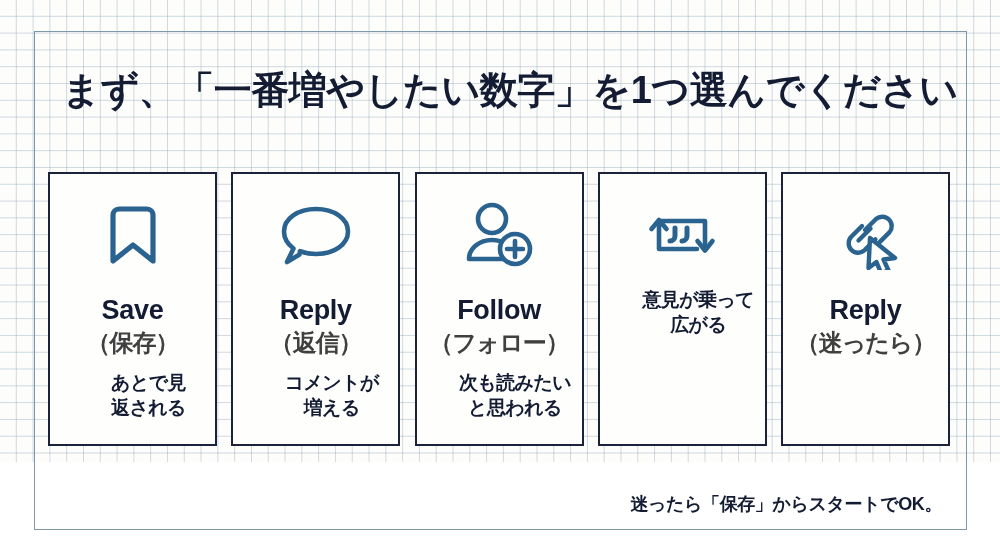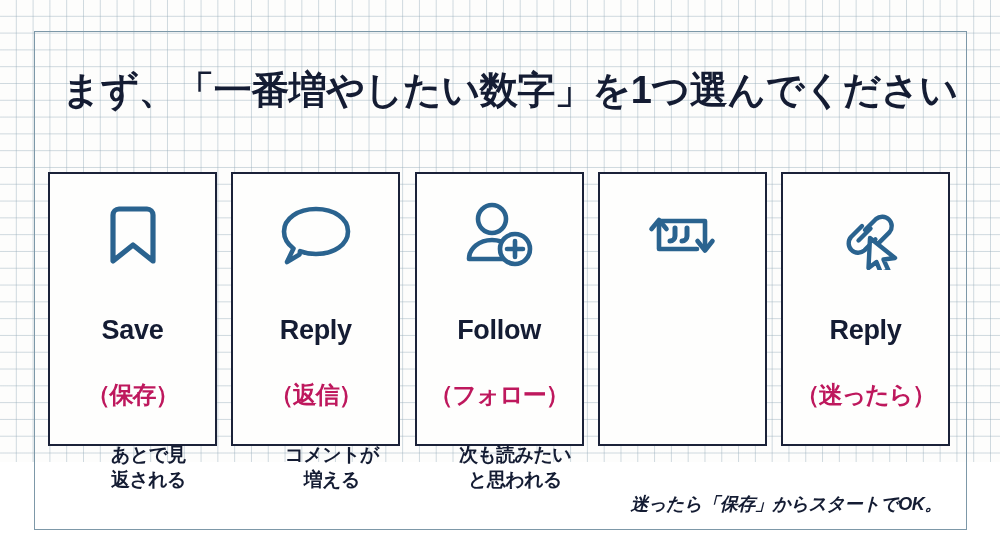--- a/index.html
+++ b/index.html
@@ -68,21 +68,20 @@
   .card {
     width: 169px;
     height: 274px;
     box-sizing: border-box;
     border: 2px solid #1b2239;
     background: #fefefd;
     display: flex;
     flex-direction: column;
     align-items: center;
     padding-top: 22px;
-    gap: 20px;
   }
 
   .card-icon {
     width: 86px;
     height: 78px;
     display: flex;
     align-items: center;
     justify-content: center;
     flex: none;
   }
@@ -92,24 +91,24 @@
     margin-top: 22px;
     font-size: 27px;
     font-weight: bold;
     color: #141c33;
     line-height: 1.08;
     text-align: center;
     letter-spacing: -0.3px;
   }
 
   .card-subtitle {
-    margin-top: 17px;
+    margin-top: 5px;
     font-size: 24px;
     font-weight: bold;
-    color: #be185d;
+    color: #404040;
     line-height: 1.12;
     text-align: center;
     letter-spacing: -1px;
   }
 
   .card-desc {
     margin-top: 14px;
     font-size: 19px;
     font-weight: bold;
     color: #141c33;
@@ -124,21 +123,20 @@
   
   #footer-note {
     position: absolute;
     right: 58px;
     top: 492px;
     font-size: 18px;
     font-weight: bold;
     color: #141c33;
     letter-spacing: -0.4px;
     white-space: nowrap;
-    font-style: italic;
   }
 </style>
 </head>
 <body>
 
 <div id="slide">
 
   <div id="inner-frame"></div>
 
   <div id="title">まず、「一番増やしたい数字」を1つ選んでください</div>
@@ -196,20 +194,22 @@
           <path d="M14 17 V45 H52"></path>
 
           <path d="M6.5 25 L14 16 L21.5 25"></path>
 
           <path d="M52.5 37 L60 46.5 L67.5 37"></path>
 
           <path d="M30 24 v8 a5 5 0 0 1 -5 5" stroke-width="5"></path>
           <path d="M42 24 v8 a5 5 0 0 1 -5 5" stroke-width="5"></path>
         </svg>
       </div>
+      <div class="card-desc">意見が乗って
+広がる</div>
     </div>
 
     <div class="card">
       <div class="card-icon">
         <svg width="74" height="70" viewBox="0 0 74 70" fill="none" stroke="#2a638f" stroke-width="4.4" stroke-linecap="round" stroke-linejoin="round">
 
           <path d="M36 30 L47 19 a9.5 9.5 0 0 1 13.4 13.4 L49.4 43.4"></path>
 
           <path d="M33 26 L22 37 a9.5 9.5 0 0 0 13.4 13.4 L46.4 39.4"></path>
 

